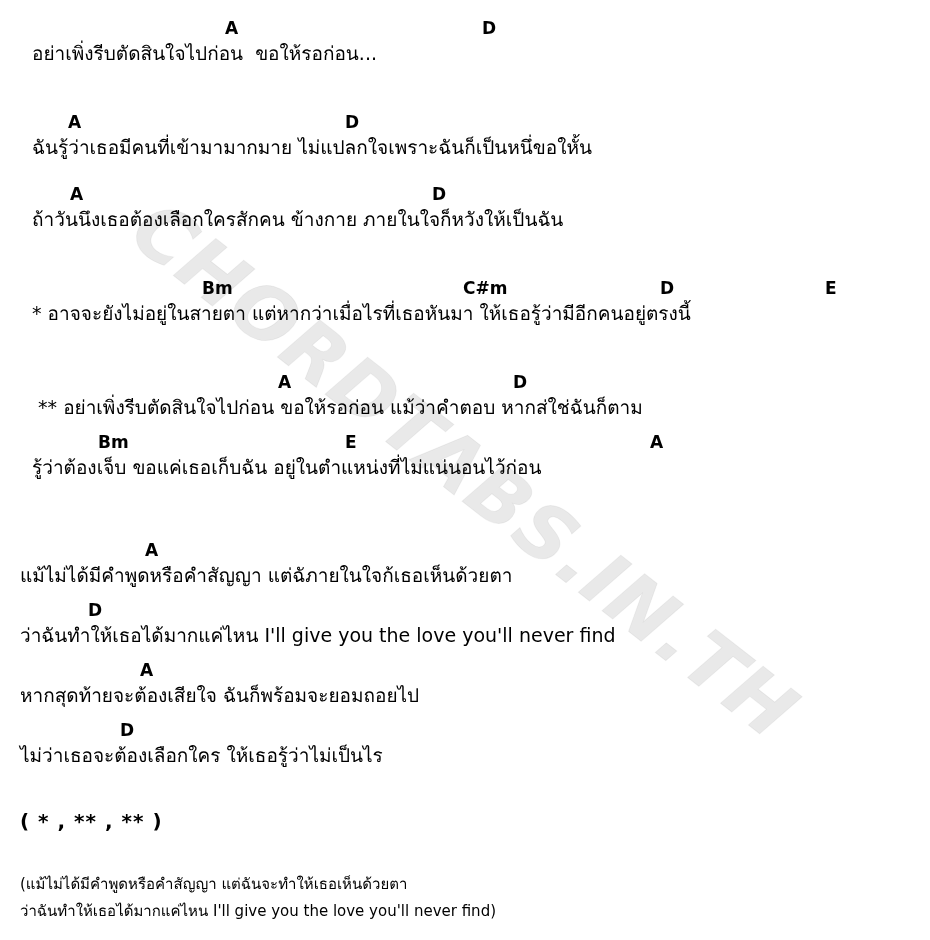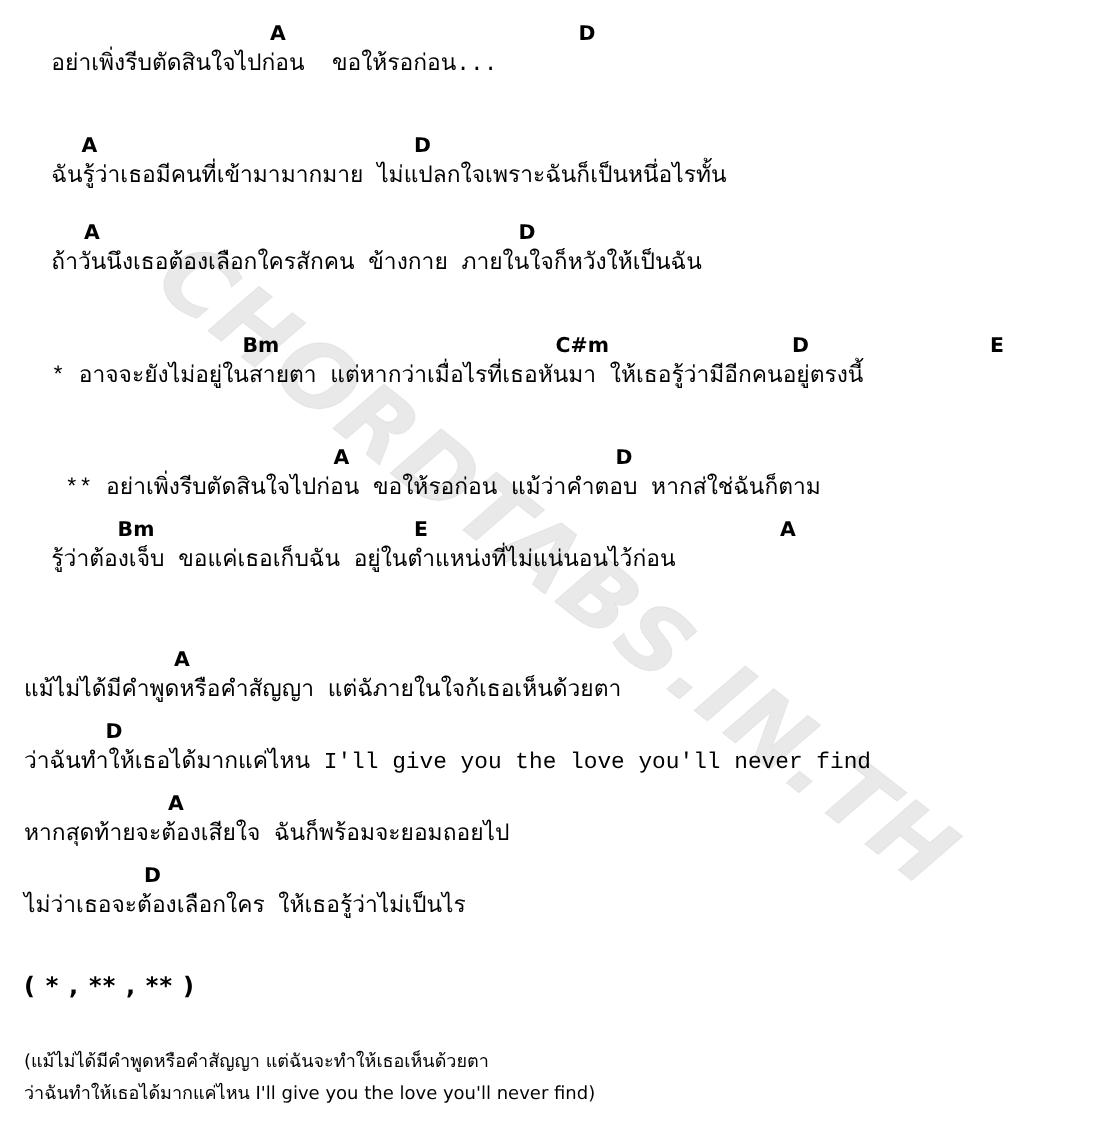--- a/index.html
+++ b/index.html
@@ -63,21 +63,20 @@
     font-weight: bold;
     font-size: 17px;
     color: #000;
   }
 
   .lyric {
     font-size: 19px;
     line-height: 26px;
     white-space: pre;
     margin-bottom: 2px;
-    font-family: Liberation Mono, monospace;
   }
 
   .gap-sm { height: 10px; }
   .gap-md { height: 22px; }
   .gap-xl { height: 44px; }
 
   .plain {
     font-size: 15px;
     line-height: 27px;
     white-space: pre;
@@ -105,21 +104,21 @@
       <div class="lyric">  อย่าเพิ่งรีบตัดสินใจไปก่อน  ขอให้รอก่อน...</div>
     </div>
 
     <div class="gap-xl"></div>
 
     <div class="block">
       <div class="chordline">
         <span class="chord" style="left:48px">A</span>
         <span class="chord" style="left:325px">D</span>
       </div>
-      <div class="lyric">  ฉันรู้ว่าเธอมีคนที่เข้ามามากมาย ไม่แปลกใจเพราะฉันก็เป็นหนึ่อไรทั้น</div>
+      <div class="lyric">  ฉันรู้ว่าเธอมีคนที่เข้ามามากมาย ไม่แปลกใจเพราะฉันก็เป็นหนึ่ขอใหั้น</div>
     </div>
 
     <div class="gap-md"></div>
 
     <div class="block">
       <div class="chordline">
         <span class="chord" style="left:50px">A</span>
         <span class="chord" style="left:412px">D</span>
       </div>
       <div class="lyric">  ถ้าวันนึงเธอต้องเลือกใครสักคน ข้างกาย ภายในใจก็หวังให้เป็นฉัน</div>

